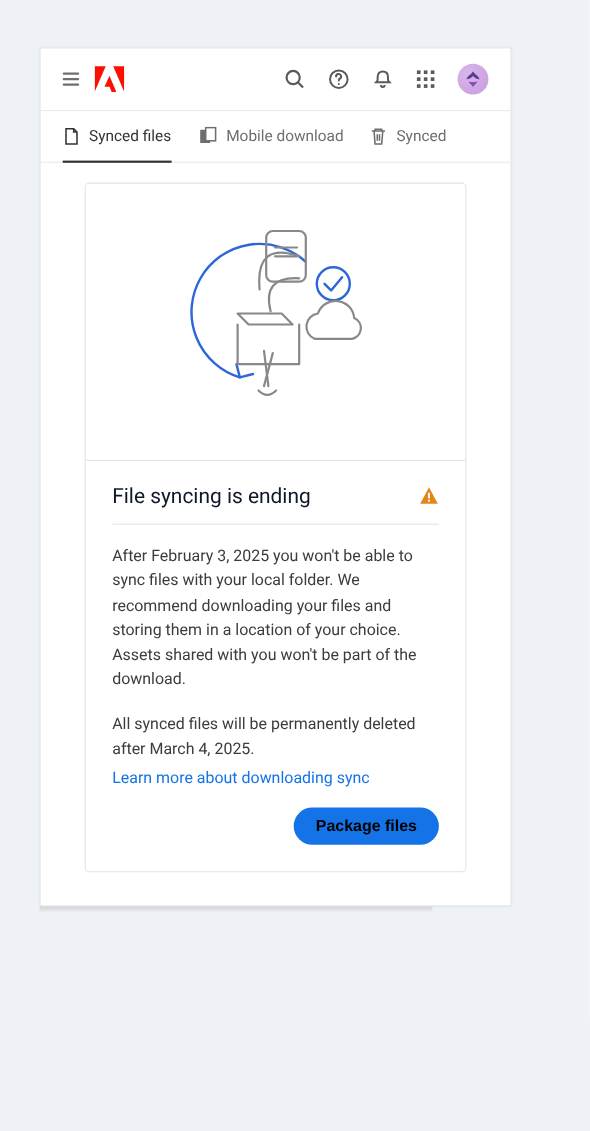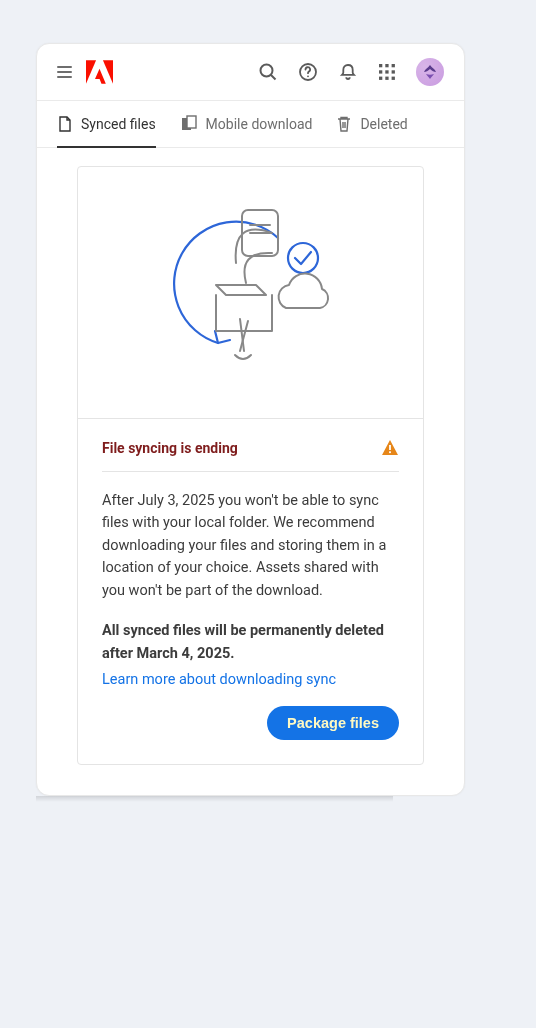--- a/index.html
+++ b/index.html
@@ -9,21 +9,21 @@
       width: 536px;
       height: 1028px;
       overflow: hidden;
       position: relative;
     }
     .app-container {
       background: #fff;
       width: 429px;
       margin: 43px 0 0 36px;
       border: 1px solid #e8e8e8;
-      border-radius: 13px;
+      border-radius: 2px;
       box-shadow: 0 0 2px rgba(0,0,0,0.05);
       position: relative;
     }
     .header {
       display: flex;
       align-items: center;
       justify-content: space-between;
       padding: 14px 20px;
       border-bottom: 1px solid #eaeaea;
     }
@@ -63,27 +63,27 @@
       display: flex; align-items: center; justify-content: center;
       padding: 36px 0 50px 0;
       border-bottom: 1px solid #e4e4e4;
     }
     .card-body { padding: 20px 24px 24px 24px; }
     .card-title-row {
       display: flex; align-items: center; justify-content: space-between;
       padding-bottom: 14px; border-bottom: 1px solid #e4e4e4;
       margin-bottom: 18px;
     }
-    .card-title { font-size: 14px; font-weight: 700; color: #7f1d1d; }
+    .card-title { font-size: 19px; font-weight: 400; color: #0f172a; }
     .card-text { font-size: 14.5px; color: #3c3c3c; line-height: 1.55; margin-bottom: 18px; }
-    .card-text:last-of-type { margin-bottom: 4px; font-weight: bold; }
+    .card-text:last-of-type { margin-bottom: 4px; }
     .link { color: #1473e6; font-size: 14.5px; text-decoration: none; cursor: pointer; }
     .card-actions { display: flex; justify-content: flex-end; margin-top: 18px; }
     .primary-btn {
-      background: #1473e6; color: #fef9c3; border: none;
+      background: #1473e6; color: #000000; border: none;
       padding: 9px 20px; border-radius: 18px;
       font-size: 14.5px; font-weight: 600; cursor: pointer;
     }
     .shadow-bar {
       height: 6px;
       width: 357px;
       margin-left: 36px;
       background: linear-gradient(to bottom, rgba(0,0,0,0.12), rgba(0,0,0,0));
     }
   </style>
@@ -163,21 +163,21 @@
         <rect x="7" y="1" width="9" height="12" fill="#fff"></rect>
       </svg>
       <span>Mobile download</span>
     </div>
     <div class="tab">
       <svg width="16" height="18" viewBox="0 0 16 18" stroke="#6e6e6e" stroke-width="1.4" fill="none">
         <path d="M2 4 h12 M5 4 v-1.5 h6 V4 M4 4 l1 12 h6 l1-12"></path>
           <line x1="7" y1="7" x2="7" y2="13"></line>
           <line x1="9" y1="7" x2="9" y2="13"></line>
       </svg>
-      <span>Deleted</span>
+      <span>Synced</span>
     </div>
   </div>
 
   <div class="content">
     <div class="card">
       <div class="card-illustration">
         <svg width="165" height="165" viewBox="0 0 165 165" fill="none" stroke-linecap="round" stroke-linejoin="round">
           <path d="M 50 140 A 62 62 0 1 1 110 35" stroke="#2d66d8" stroke-width="2.2"></path>
           <path d="M47 128 l3 12 l12-3" stroke="#2d66d8" stroke-width="2.2"></path>
           <path d="M48 82 h40 l10 10 h-40 Z" stroke="#888" stroke-width="2"></path>
@@ -197,21 +197,21 @@
       </div>
       <div class="card-body">
         <div class="card-title-row">
           <div class="card-title">File syncing is ending</div>
           <svg width="18" height="18" viewBox="0 0 18 18">
             <path d="M9 1 L17 16 H1 Z" fill="#e68619"></path>
             <rect x="8.1" y="6" width="1.8" height="5" fill="#fff"></rect>
             <rect x="8.1" y="12.3" width="1.8" height="1.8" fill="#fff"></rect>
           </svg>
         </div>
-        <p class="card-text">After July 3, 2025 you won't be able to sync files with your local folder. We recommend downloading your files and storing them in a location of your choice. Assets shared with you won't be part of the download.</p>
+        <p class="card-text">After February 3, 2025 you won't be able to sync files with your local folder. We recommend downloading your files and storing them in a location of your choice. Assets shared with you won't be part of the download.</p>
         <p class="card-text">All synced files will be permanently deleted after March 4, 2025.</p>
         <a class="link">Learn more about downloading sync</a>
         <div class="card-actions">
           <button class="primary-btn">Package files</button>
         </div>
       </div>
     </div>
   </div>
 
 </div>

